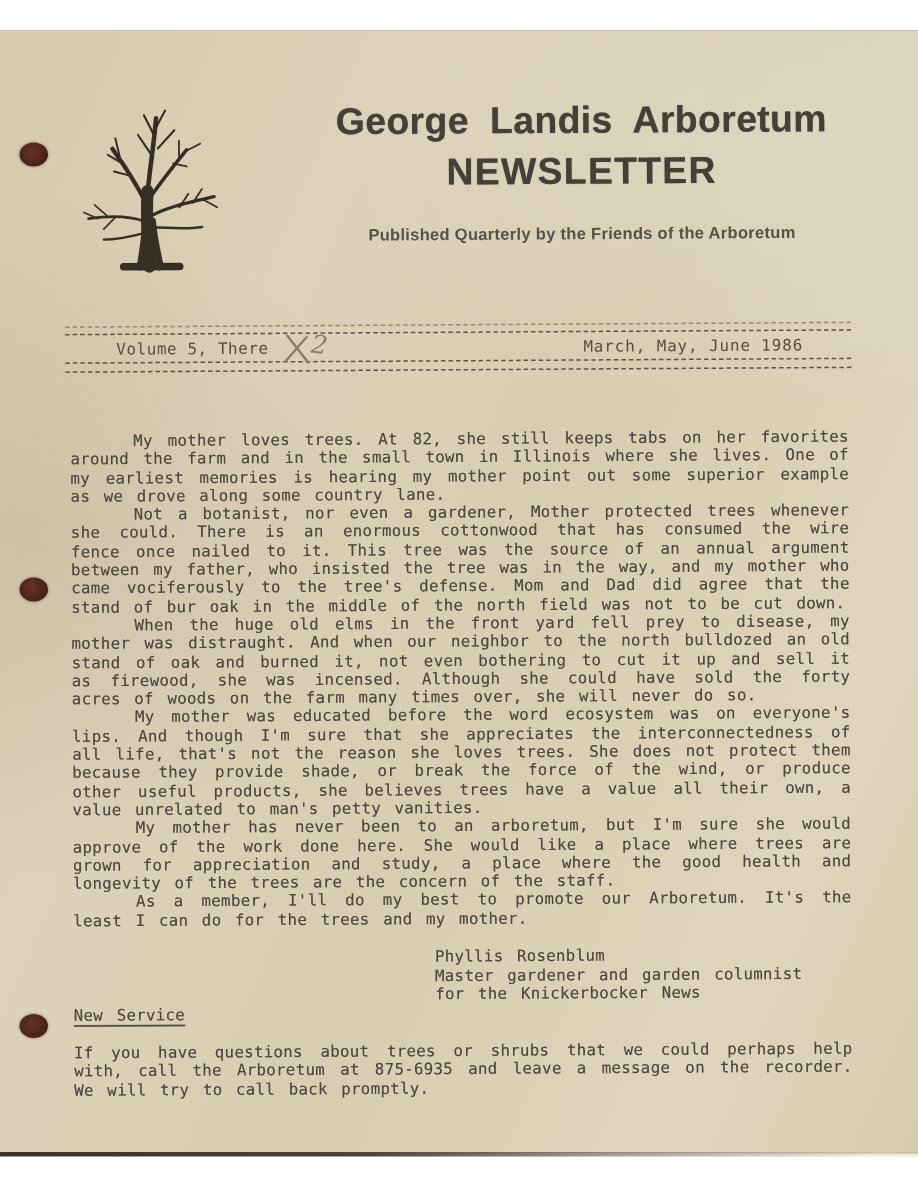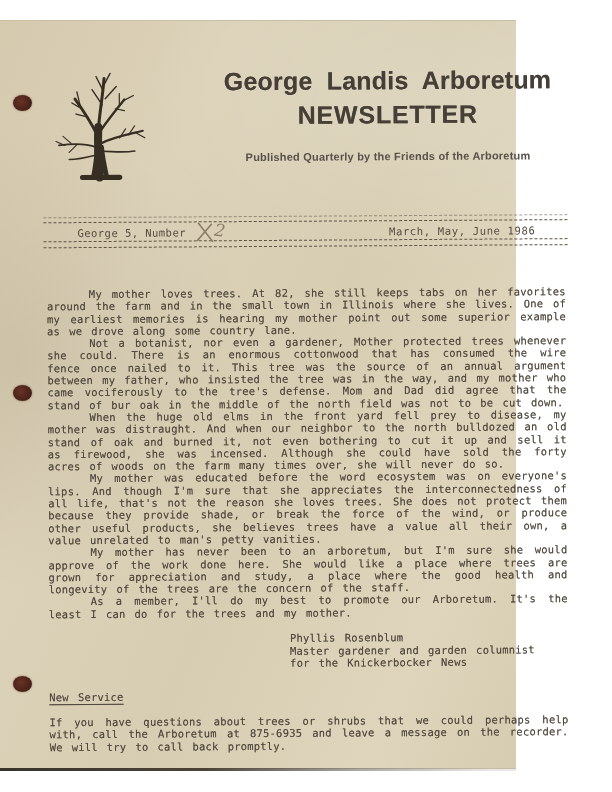--- a/index.html
+++ b/index.html
@@ -3,21 +3,21 @@
 <meta charset="utf-8">
 <style>
   * { margin:0; padding:0; box-sizing:border-box; }
   html,body { width:612px; height:792px; }
   body {
     position:relative; width:612px; height:792px;
     background:#ffffff; overflow:hidden;
     font-family:"DejaVu Sans Mono", monospace;
   }
   .paper {
-    position:absolute; left:0; top:20px; width:516px; height:749px;
+    position:absolute; left:0; top:20px; width:612px; height:749px;
     background:
       radial-gradient(ellipse 500px 300px at 85% 10%, rgba(255,255,255,0.16), rgba(255,255,255,0) 60%),
       radial-gradient(ellipse 420px 420px at 4% 45%, rgba(90,75,45,0.10), rgba(90,75,45,0) 55%),
       linear-gradient(113deg, #d5caae 0%, #dcd2b9 28%, #d7cdb2 55%, #ded5bc 82%, #d6ccb1 100%);
     border-top:1px solid #c9bfa4;
     padding-left:44px;
   }
   .paper-bottom-edge {
     position:absolute; left:0; bottom:-2px; height:3px; width:100%;
     background:linear-gradient(90deg, #38332b 0%, #4a443a 40%, rgba(74,68,58,0.45) 70%, rgba(74,68,58,0.12) 95%);
@@ -68,21 +68,21 @@
   
   .body-text {
     position:absolute; left:47px; top:266px; width:519px;
     font-size:10.5px; line-height:12.3px; color:#4f473c;
     text-align:justify; word-spacing:2.5px; letter-spacing:0.2px;
     text-shadow:0 0 0.4px rgba(79,71,60,0.55);
   }
   .body-text p { text-indent:42px; }
   .sig { margin-top:13px; margin-left:241px; line-height:12.6px; }
   .ns-head {
-    margin-top:20px; text-decoration:underline; text-underline-offset:2.5px;
+    text-decoration:underline; text-underline-offset:2.5px;
     display:inline-block;
   }
   .ns-body { margin-top:13px; text-align:justify; }
 </style>
 </head>
 <body>
 
 <div class="paper">
 
   <div class="hole" style="top:74px;"></div>
@@ -125,21 +125,21 @@
       <div class="pub-title">George Landis Arboretum</div>
       <div class="nl-title">NEWSLETTER</div>
       <div class="tagline">Published Quarterly by the Friends of the Arboretum</div>
     </div>
 
     <div class="issue-bar">
       <div class="rule faint" style="margin-bottom:4px;"></div>
       <div class="rule"></div>
       <div class="issue-line">
         <span class="issue-left">
-          <span>George 5, Number</span>
+          <span>Volume 5, There</span>
           <span class="hw-wrap">
             <svg class="hw-x" width="20" height="24" viewBox="0 0 20 24" fill="none" stroke="#8b7d66" stroke-width="1.6" stroke-linecap="round">
               <path d="M3 4 L17 22"></path>
                 <path d="M16 5 L2 21"></path>
             </svg>
             <span class="hw-2">2</span>
           </span>
         </span>
         <span class="issue-date">March, May, June  1986</span>
       </div>

